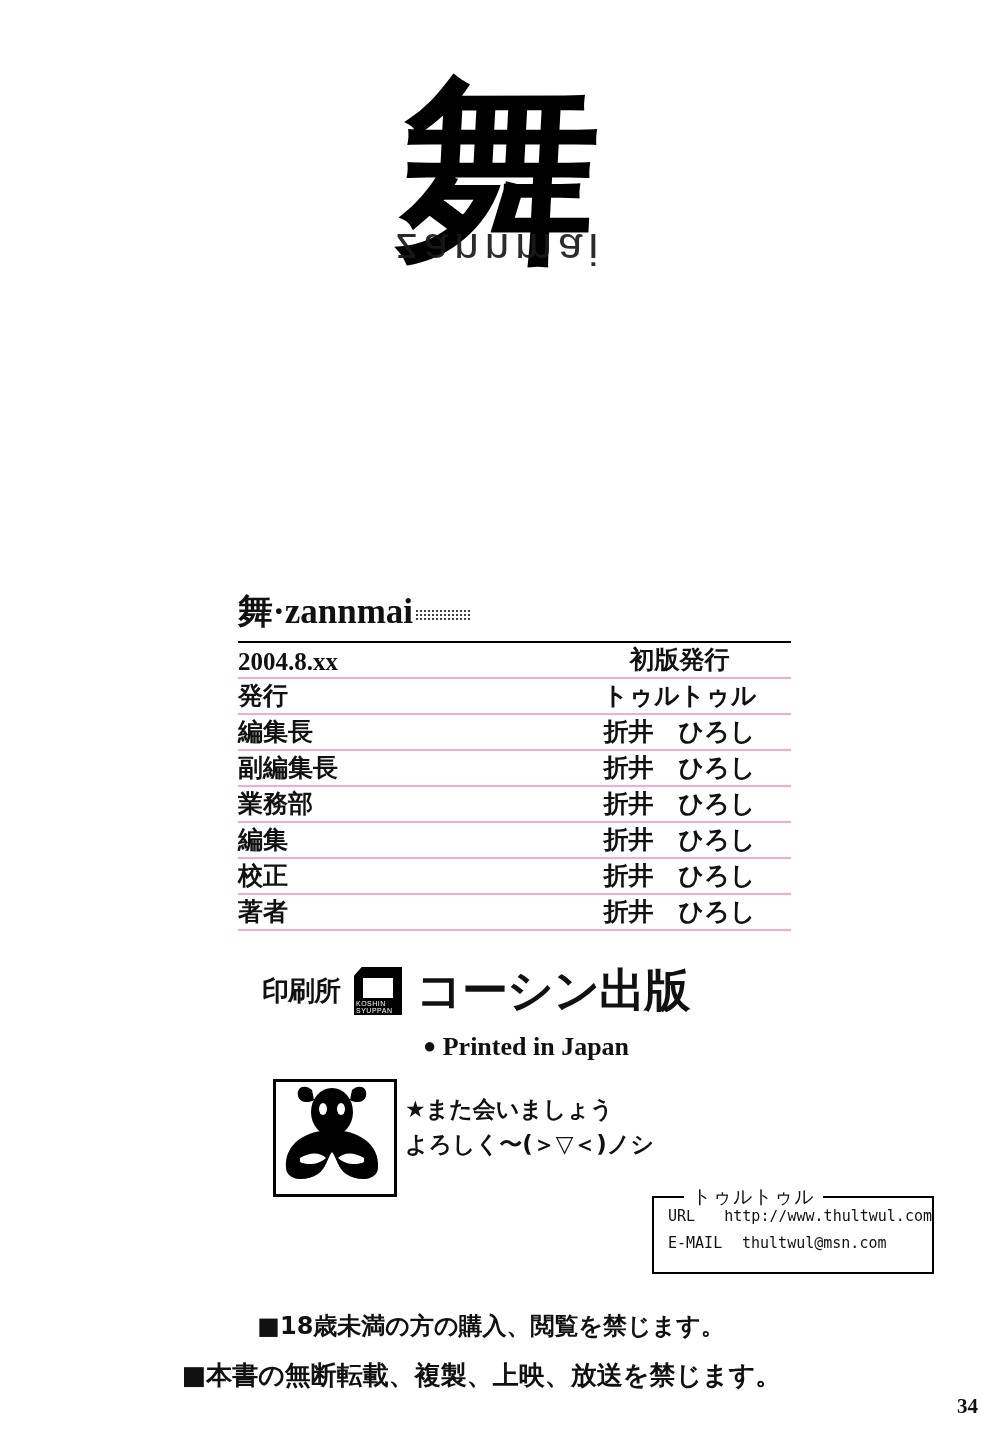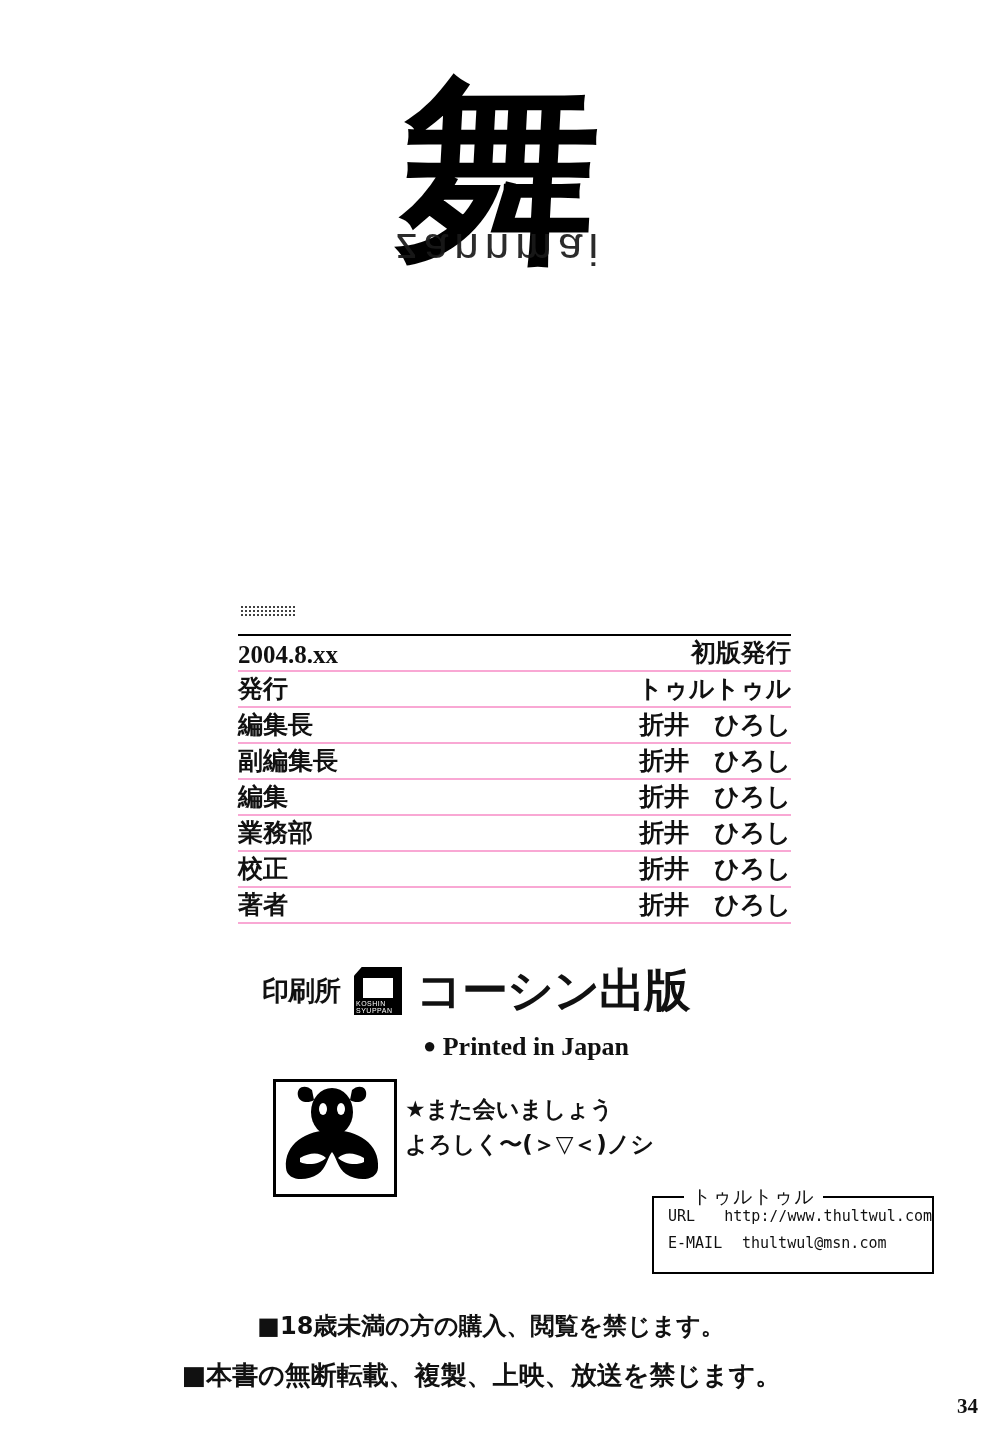--- a/index.html
+++ b/index.html
@@ -79,21 +79,21 @@
   table.info td {
     border-bottom: 2px solid #f9a8d4;
     font-size: 25px;
     font-weight: 700;
     padding: 0 0 1px 0;
     vertical-align: bottom;
     white-space: nowrap;
   }
   table.info tr:first-child td { border-top: 2px solid #000; }
   td.label { width: 330px; padding-left: 6px; }
-  td.value { text-align: right; padding-left: 24px; }
+  td.value { text-align: center; padding-left: 24px; }
 
   
   #printer-row {
     position: absolute;
     left: 262px;
     top: 960px;
     display: flex;
     align-items: center;
     gap: 14px;
   }
@@ -233,21 +233,21 @@
 </head>
 <body>
 
 <div id="logo-block">
   <span id="logo-kanji">舞</span>
   <span id="logo-romaji">zannmai</span>
 </div>
 
 <div id="colophon">
   <div id="colophon-title">
-    <span class="dotline"></span>
+    <span>舞·zannmai</span><span class="dotline"></span>
   </div>
 
   <table class="info">
     <tbody>
       <tr>
         <td class="label">2004.8.xx</td>
         <td class="value">初版発行</td>
       </tr>
       <tr>
         <td class="label">発行</td>
@@ -255,25 +255,25 @@
       </tr>
       <tr>
         <td class="label">編集長</td>
         <td class="value">折井　ひろし</td>
       </tr>
       <tr>
         <td class="label">副編集長</td>
         <td class="value">折井　ひろし</td>
       </tr>
       <tr>
+        <td class="label">業務部</td>
+        <td class="value">折井　ひろし</td>
+      </tr>
+      <tr>
         <td class="label">編集</td>
-        <td class="value">折井　ひろし</td>
-      </tr>
-      <tr>
-        <td class="label">業務部</td>
         <td class="value">折井　ひろし</td>
       </tr>
       <tr>
         <td class="label">校正</td>
         <td class="value">折井　ひろし</td>
       </tr>
       <tr>
         <td class="label">著者</td>
         <td class="value">折井　ひろし</td>
       </tr>

